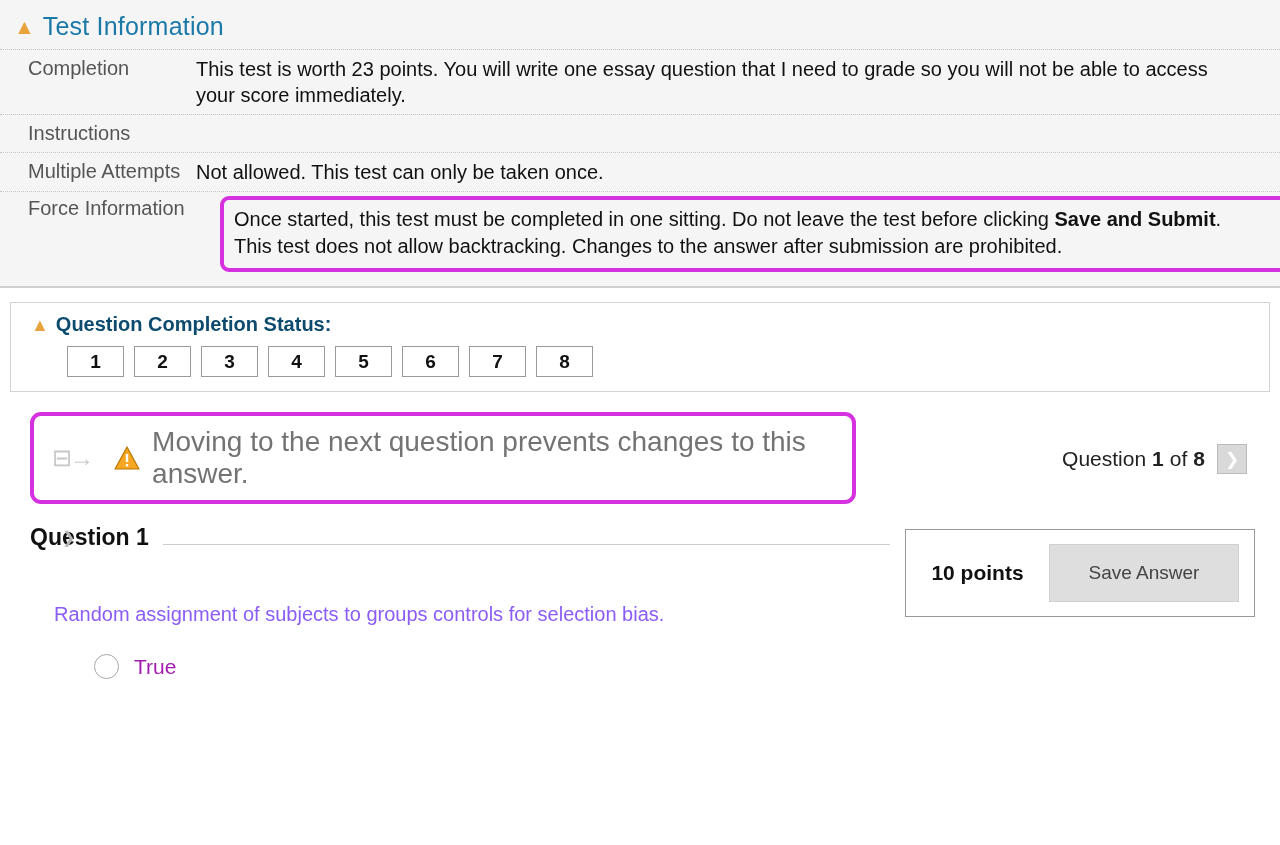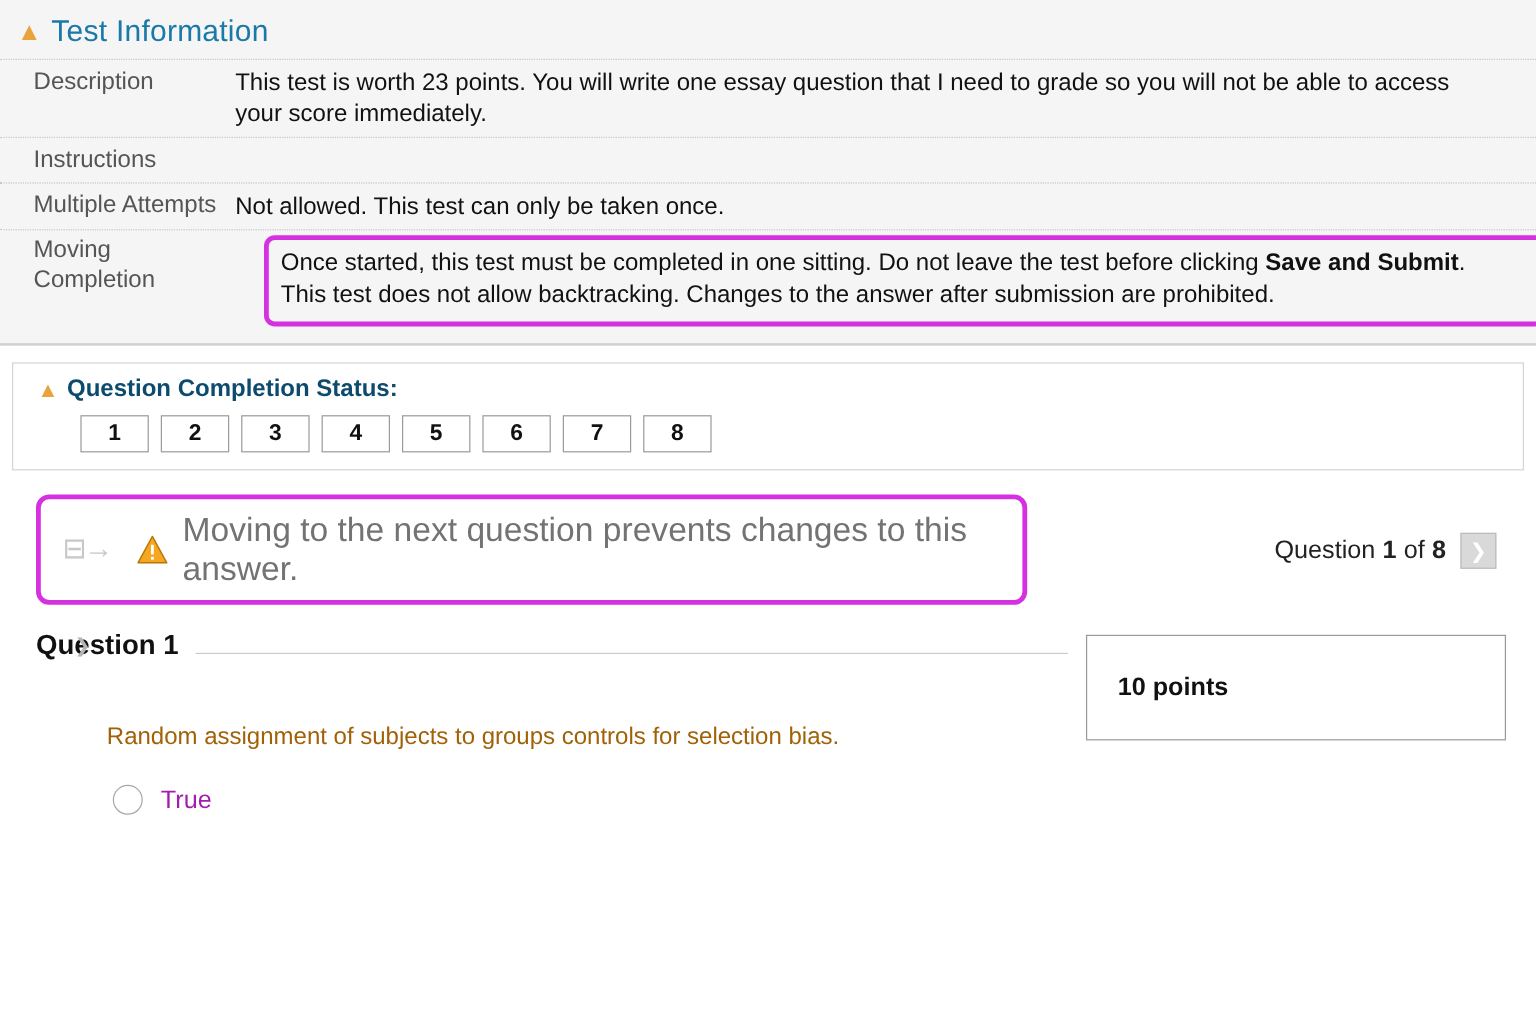--- a/index.html
+++ b/index.html
@@ -232,22 +232,22 @@
     border: 1px solid #d0d0d0;
     color: #444444;
     font-size: 19px;
     display: flex;
     align-items: center;
     justify-content: center;
     cursor: pointer;
   }
   .q-text {
     font-size: 20px;
-    color: #a16207;
-    padding-left: 89px;
+    color: #8b5cf6;
+    padding-left: 54px;
     margin-top: 52px;
   }
   .options { margin-top: 28px; padding-left: 94px; }
   .option {
     display: flex;
     align-items: center;
     margin-bottom: 14px;
   }
   .radio {
     width: 25px;
@@ -264,36 +264,36 @@
 </head>
 <body>
 
 <div class="test-info">
   <div class="ti-header">
     <span class="chevron-up">▲</span>
     <span class="ti-title">Test Information</span>
   </div>
 
   <div class="row">
-    <div class="row-label">Description</div>
+    <div class="row-label">Completion</div>
     <div class="row-value">This test is worth 23 points. You will write one essay question that I need to grade so you will not be able to access your score immediately.</div>
   </div>
 
   <div class="row row-instructions">
     <div class="row-label">Instructions</div>
     <div class="row-value"></div>
   </div>
 
   <div class="row">
     <div class="row-label">Multiple Attempts</div>
     <div class="row-value">Not allowed. This test can only be taken once.</div>
   </div>
 
   <div class="row row-force">
-    <div class="row-label">Moving Completion</div>
+    <div class="row-label">Force Information</div>
     <div class="row-value" style="padding-right:0;padding-left:24px;">
       <div class="highlight-box">
         <div class="line">
           <span>Once started, this test must be completed in one sitting. Do not leave the test before clicking </span><b>Save and Submit</b><span>.</span>
         </div>
         <div class="line">This test does not allow backtracking. Changes to the answer after submission are prohibited.</div>
       </div>
     </div>
   </div>
 </div>
@@ -339,20 +339,21 @@
 
 <div class="question-wrap">
   <span class="q-arrow-small">❯</span>
   <div class="q-title-row">
     <span class="q-title">Question 1</span>
     <span class="q-rule"></span>
   </div>
 
   <div class="points-box">
     <div class="points-label">10 points</div>
+    <div class="save-answer-btn">Save Answer</div>
   </div>
 
   <div class="q-text">Random assignment of subjects to groups controls for selection bias.</div>
 
   <div class="options">
     <div class="option">
       <span class="radio"></span>
       <span class="option-label">True</span>
     </div>
   </div>

